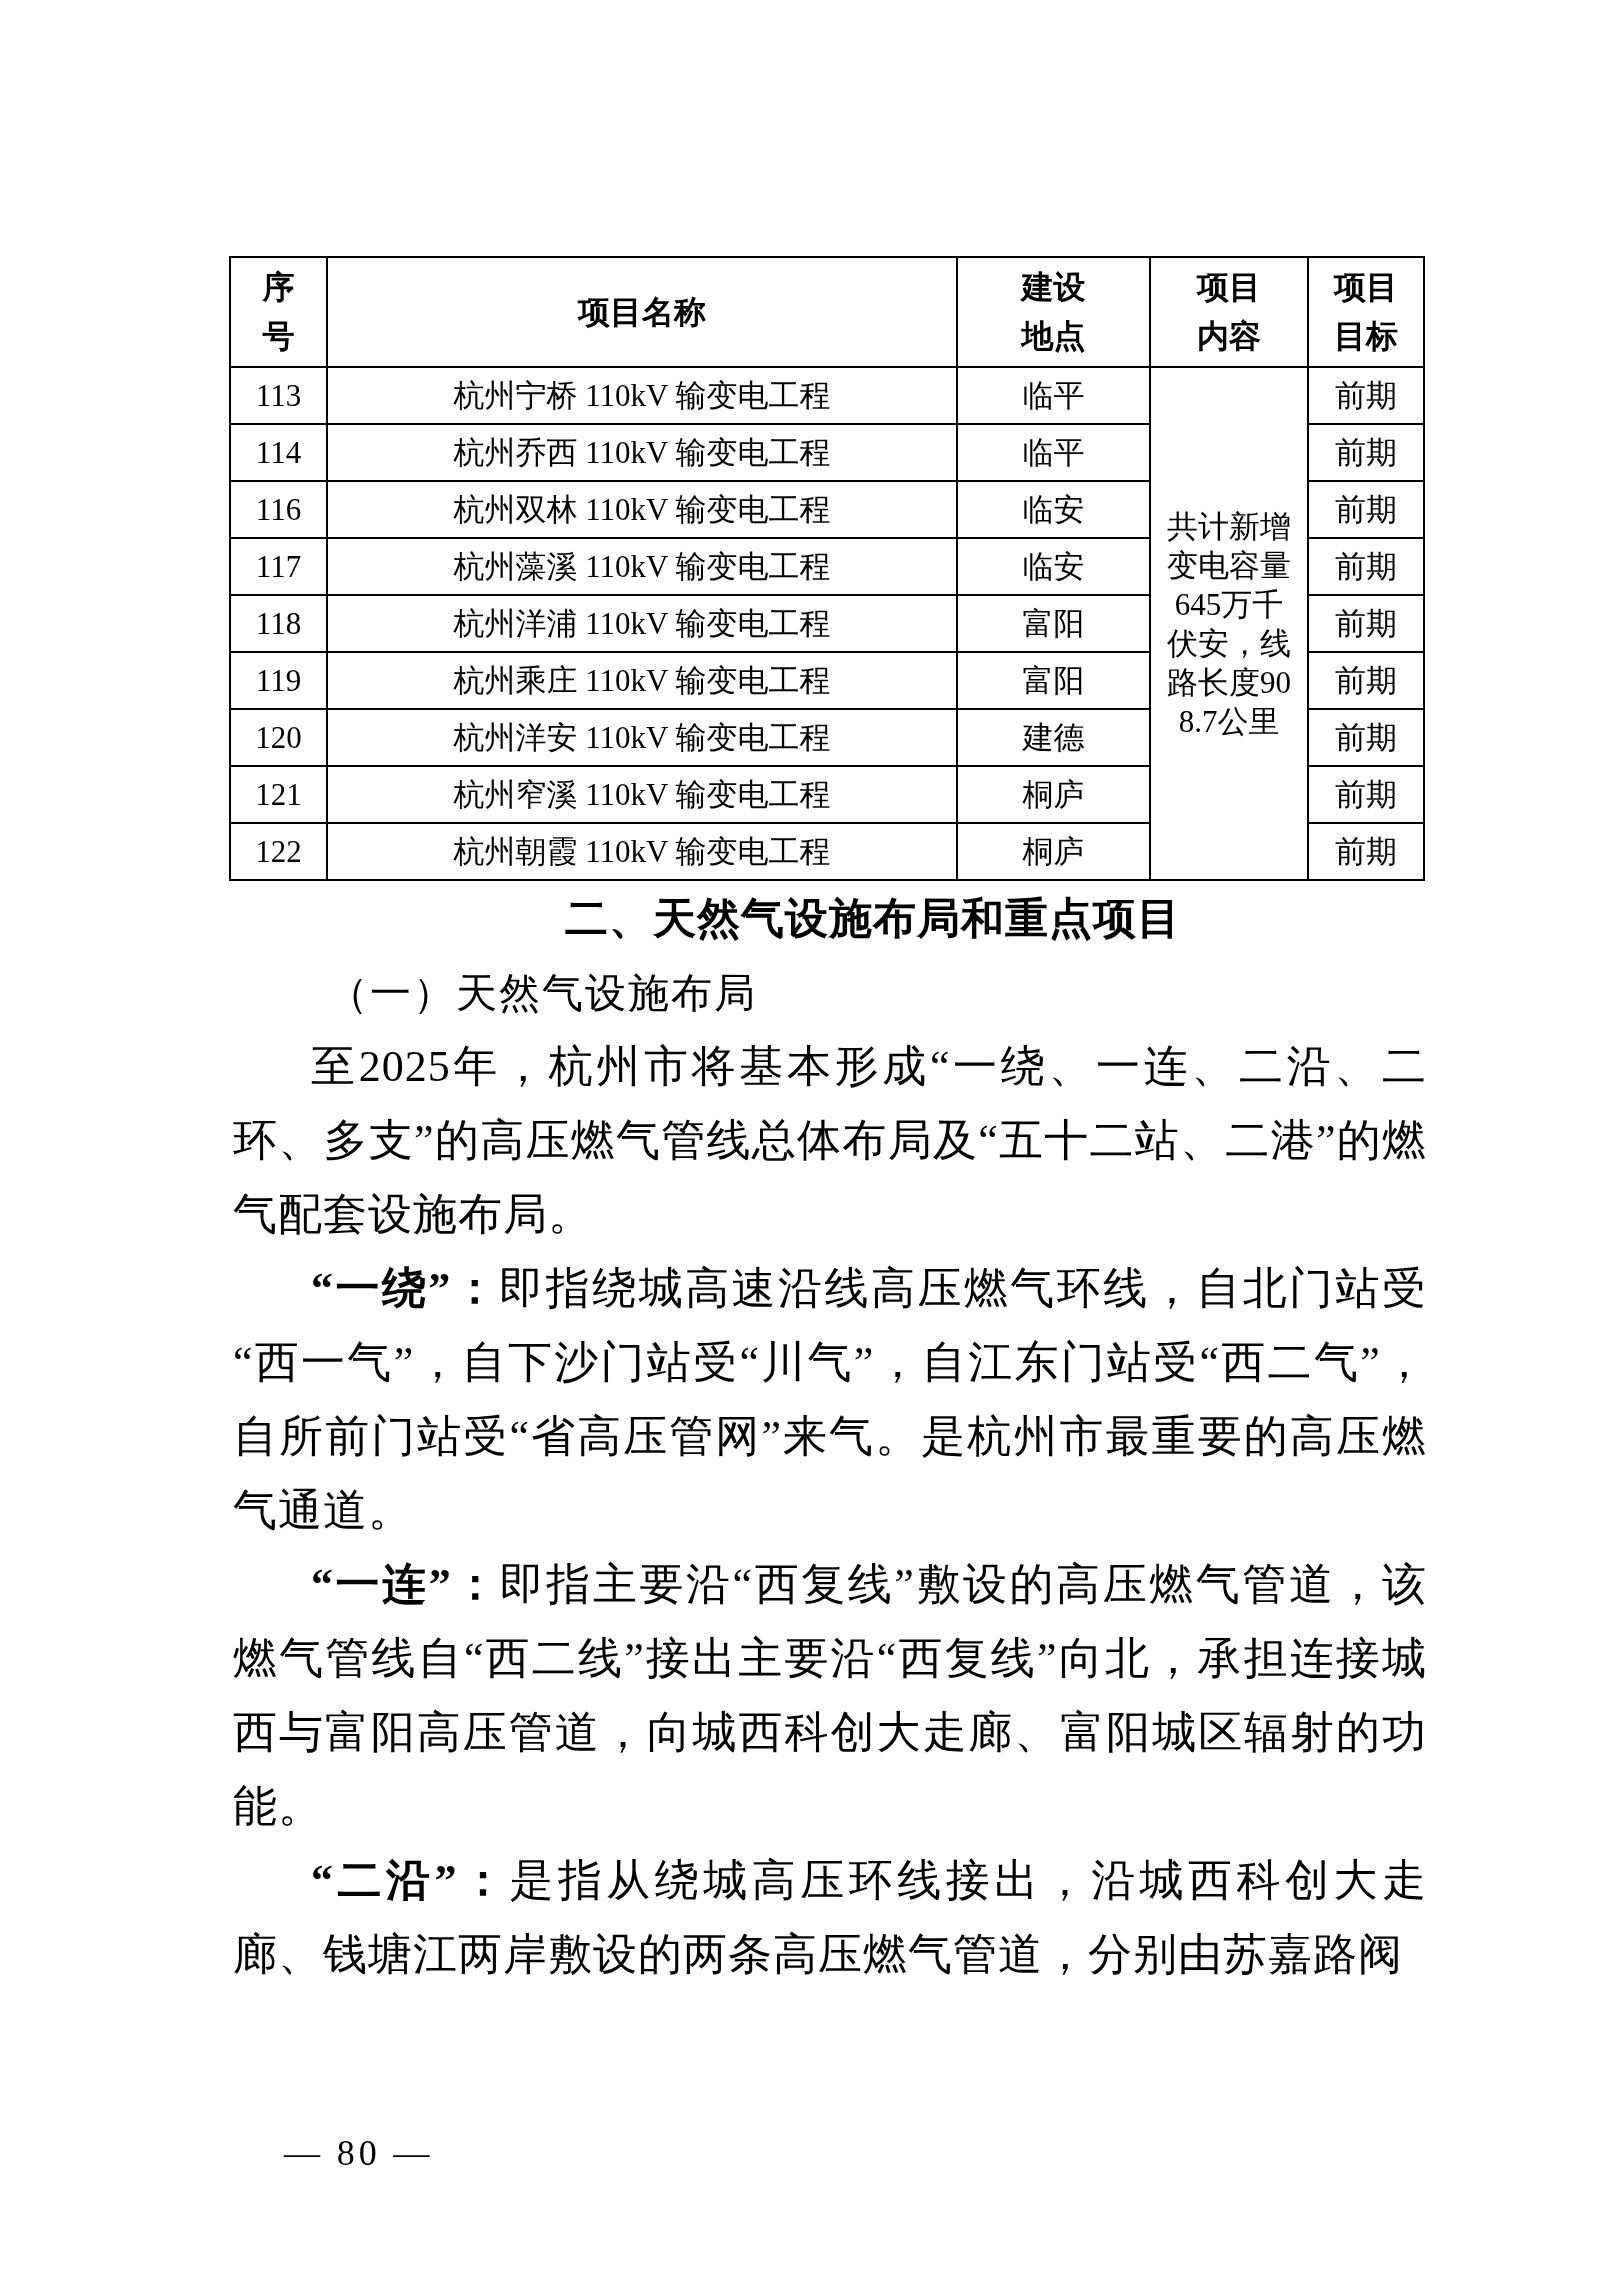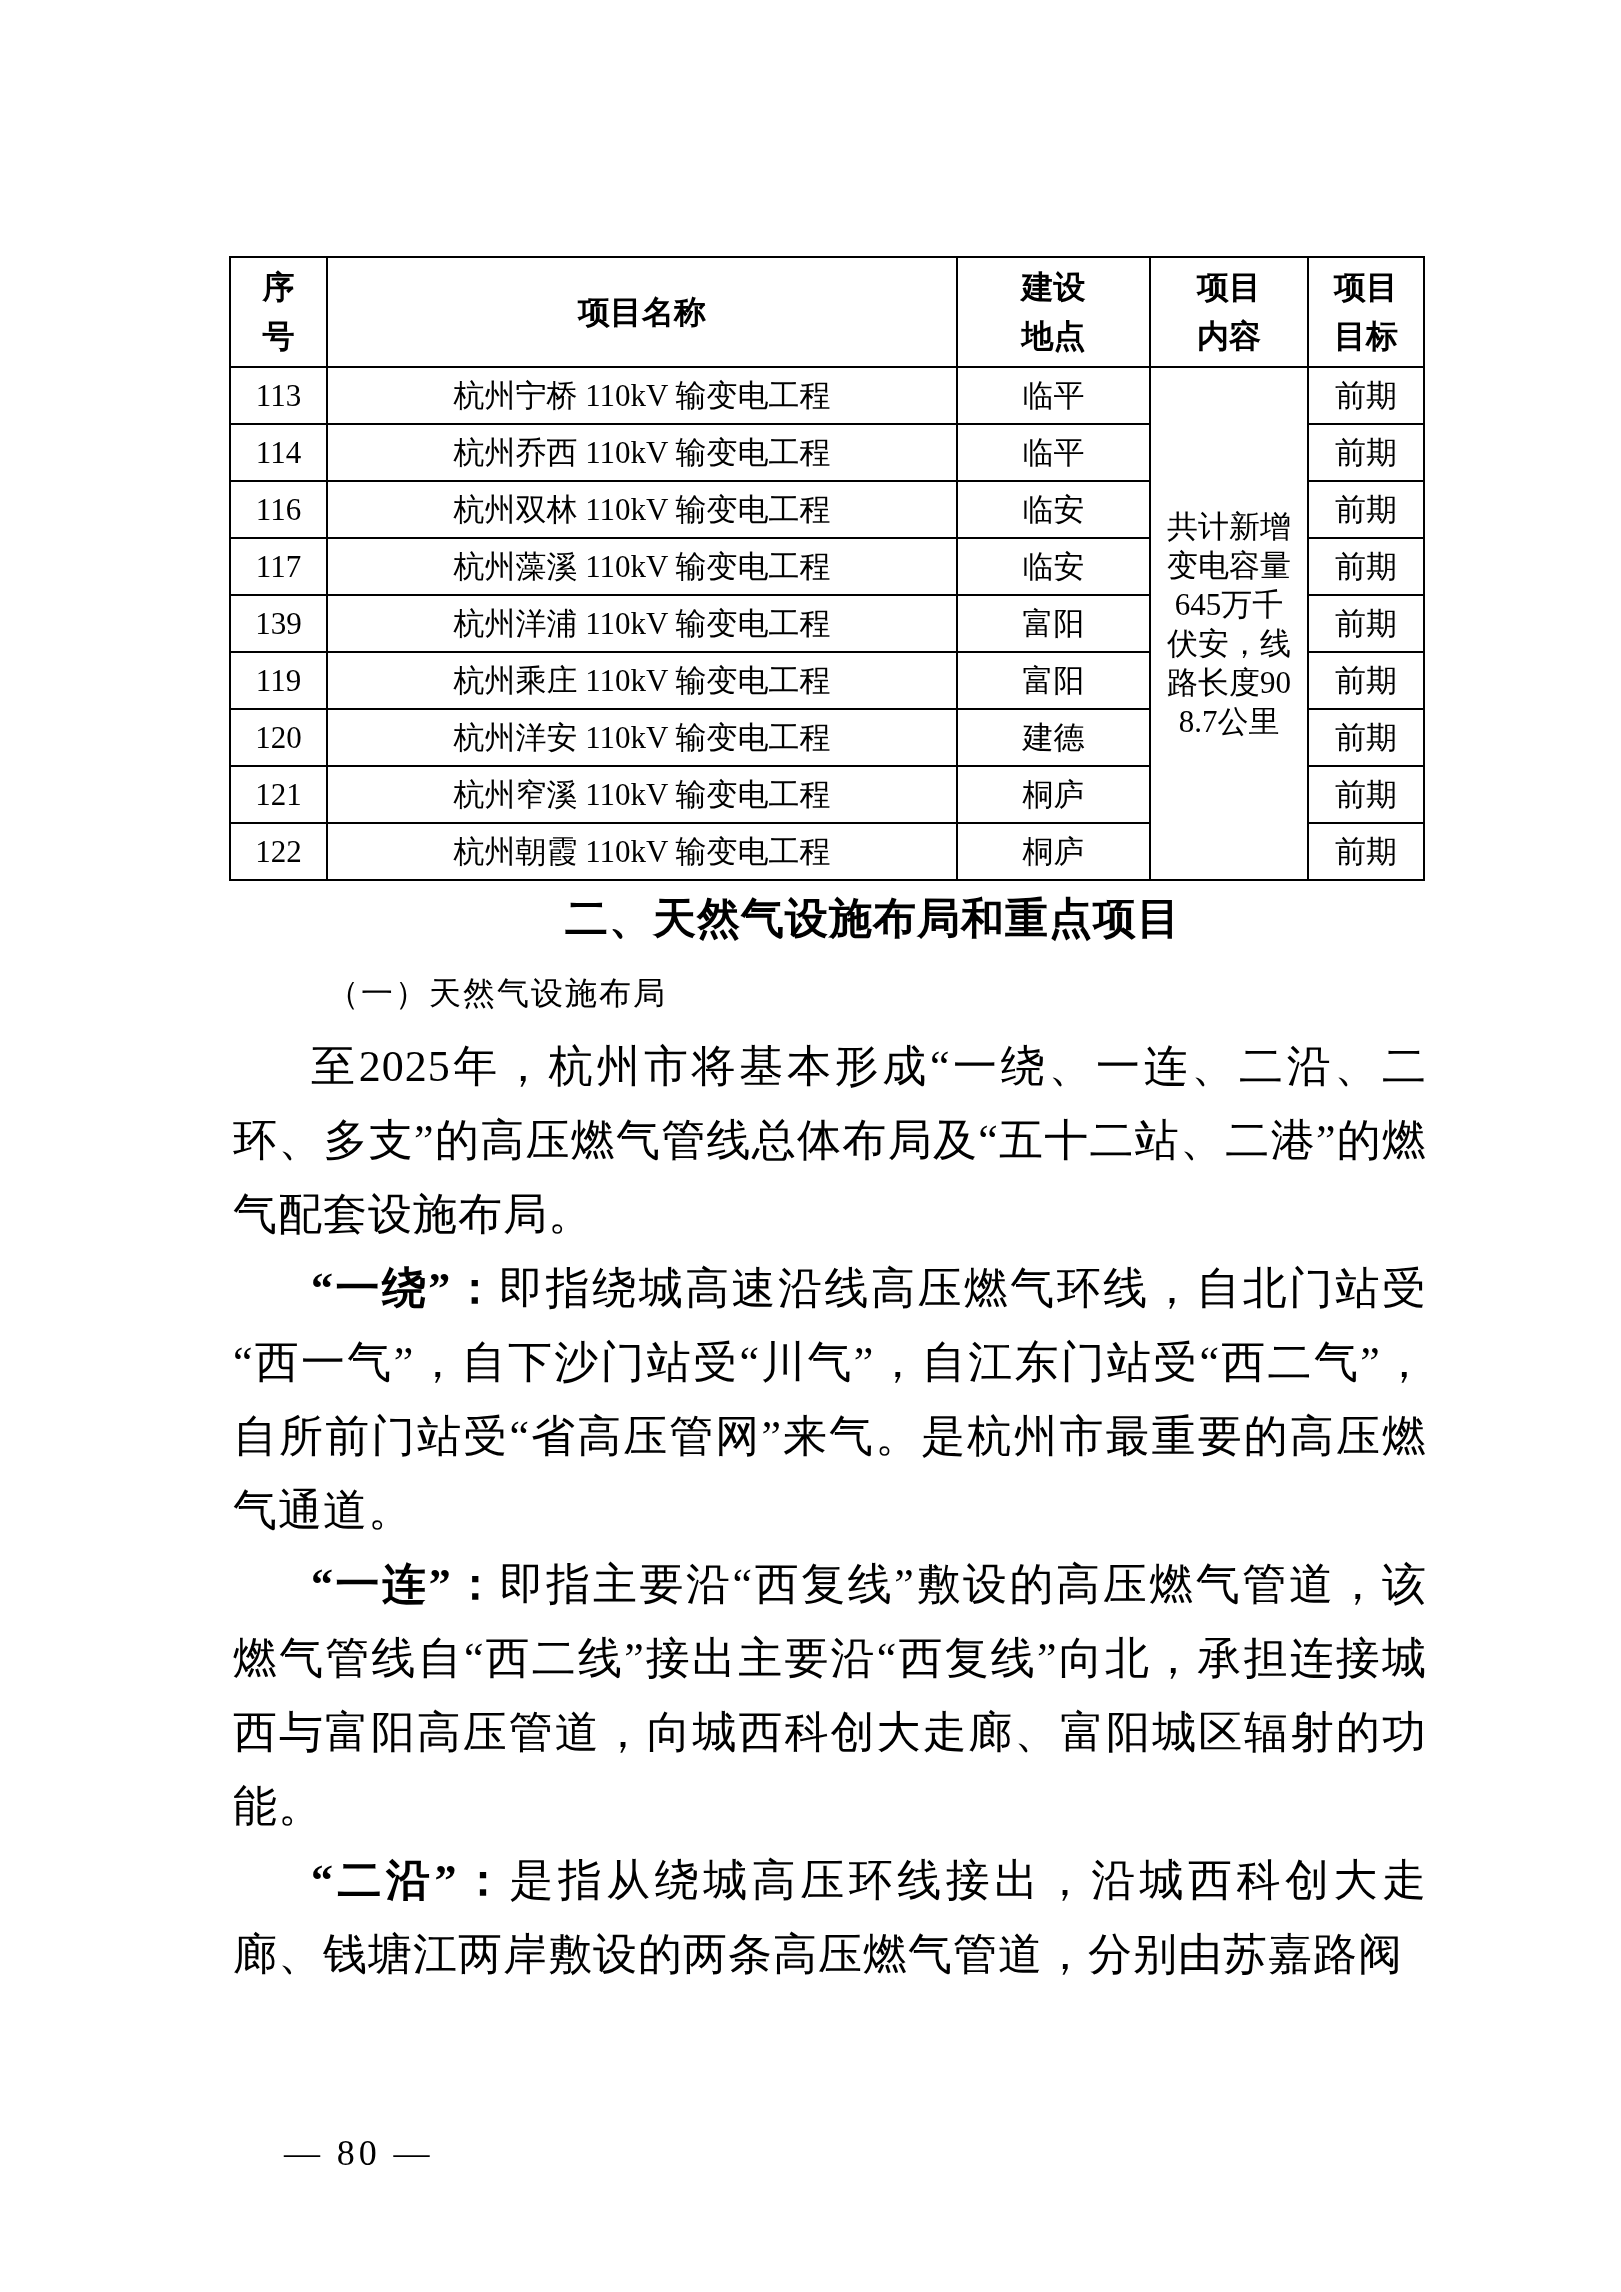--- a/index.html
+++ b/index.html
@@ -49,21 +49,21 @@
   }
   .section-heading {
     font-family: "Liberation Sans", sans-serif;
     font-weight: bold;
     font-size: 43px; line-height: 76px;
     text-indent: 86px;
     letter-spacing: 1px;
     text-align: center;
   }
   .subsection-heading {
-    font-size: 32px; line-height: 74px;
+    font-size: 41px; line-height: 74px;
     text-indent: 94px;
     letter-spacing: 2px;
   }
   .body-para {
     font-size: 44px; line-height: 74px;
     text-align: justify;
     text-indent: 78px;
     letter-spacing: 1px;
   }
   .lead { font-weight: bold; }
@@ -118,21 +118,21 @@
       <td>临安</td>
       <td>前期</td>
     </tr>
     <tr>
       <td>117</td>
       <td>杭州藻溪 110kV 输变电工程</td>
       <td>临安</td>
       <td>前期</td>
     </tr>
     <tr>
-      <td>139</td>
+      <td>118</td>
       <td>杭州洋浦 110kV 输变电工程</td>
       <td>富阳</td>
       <td>前期</td>
     </tr>
     <tr>
       <td>119</td>
       <td>杭州乘庄 110kV 输变电工程</td>
       <td>富阳</td>
       <td>前期</td>
     </tr>

